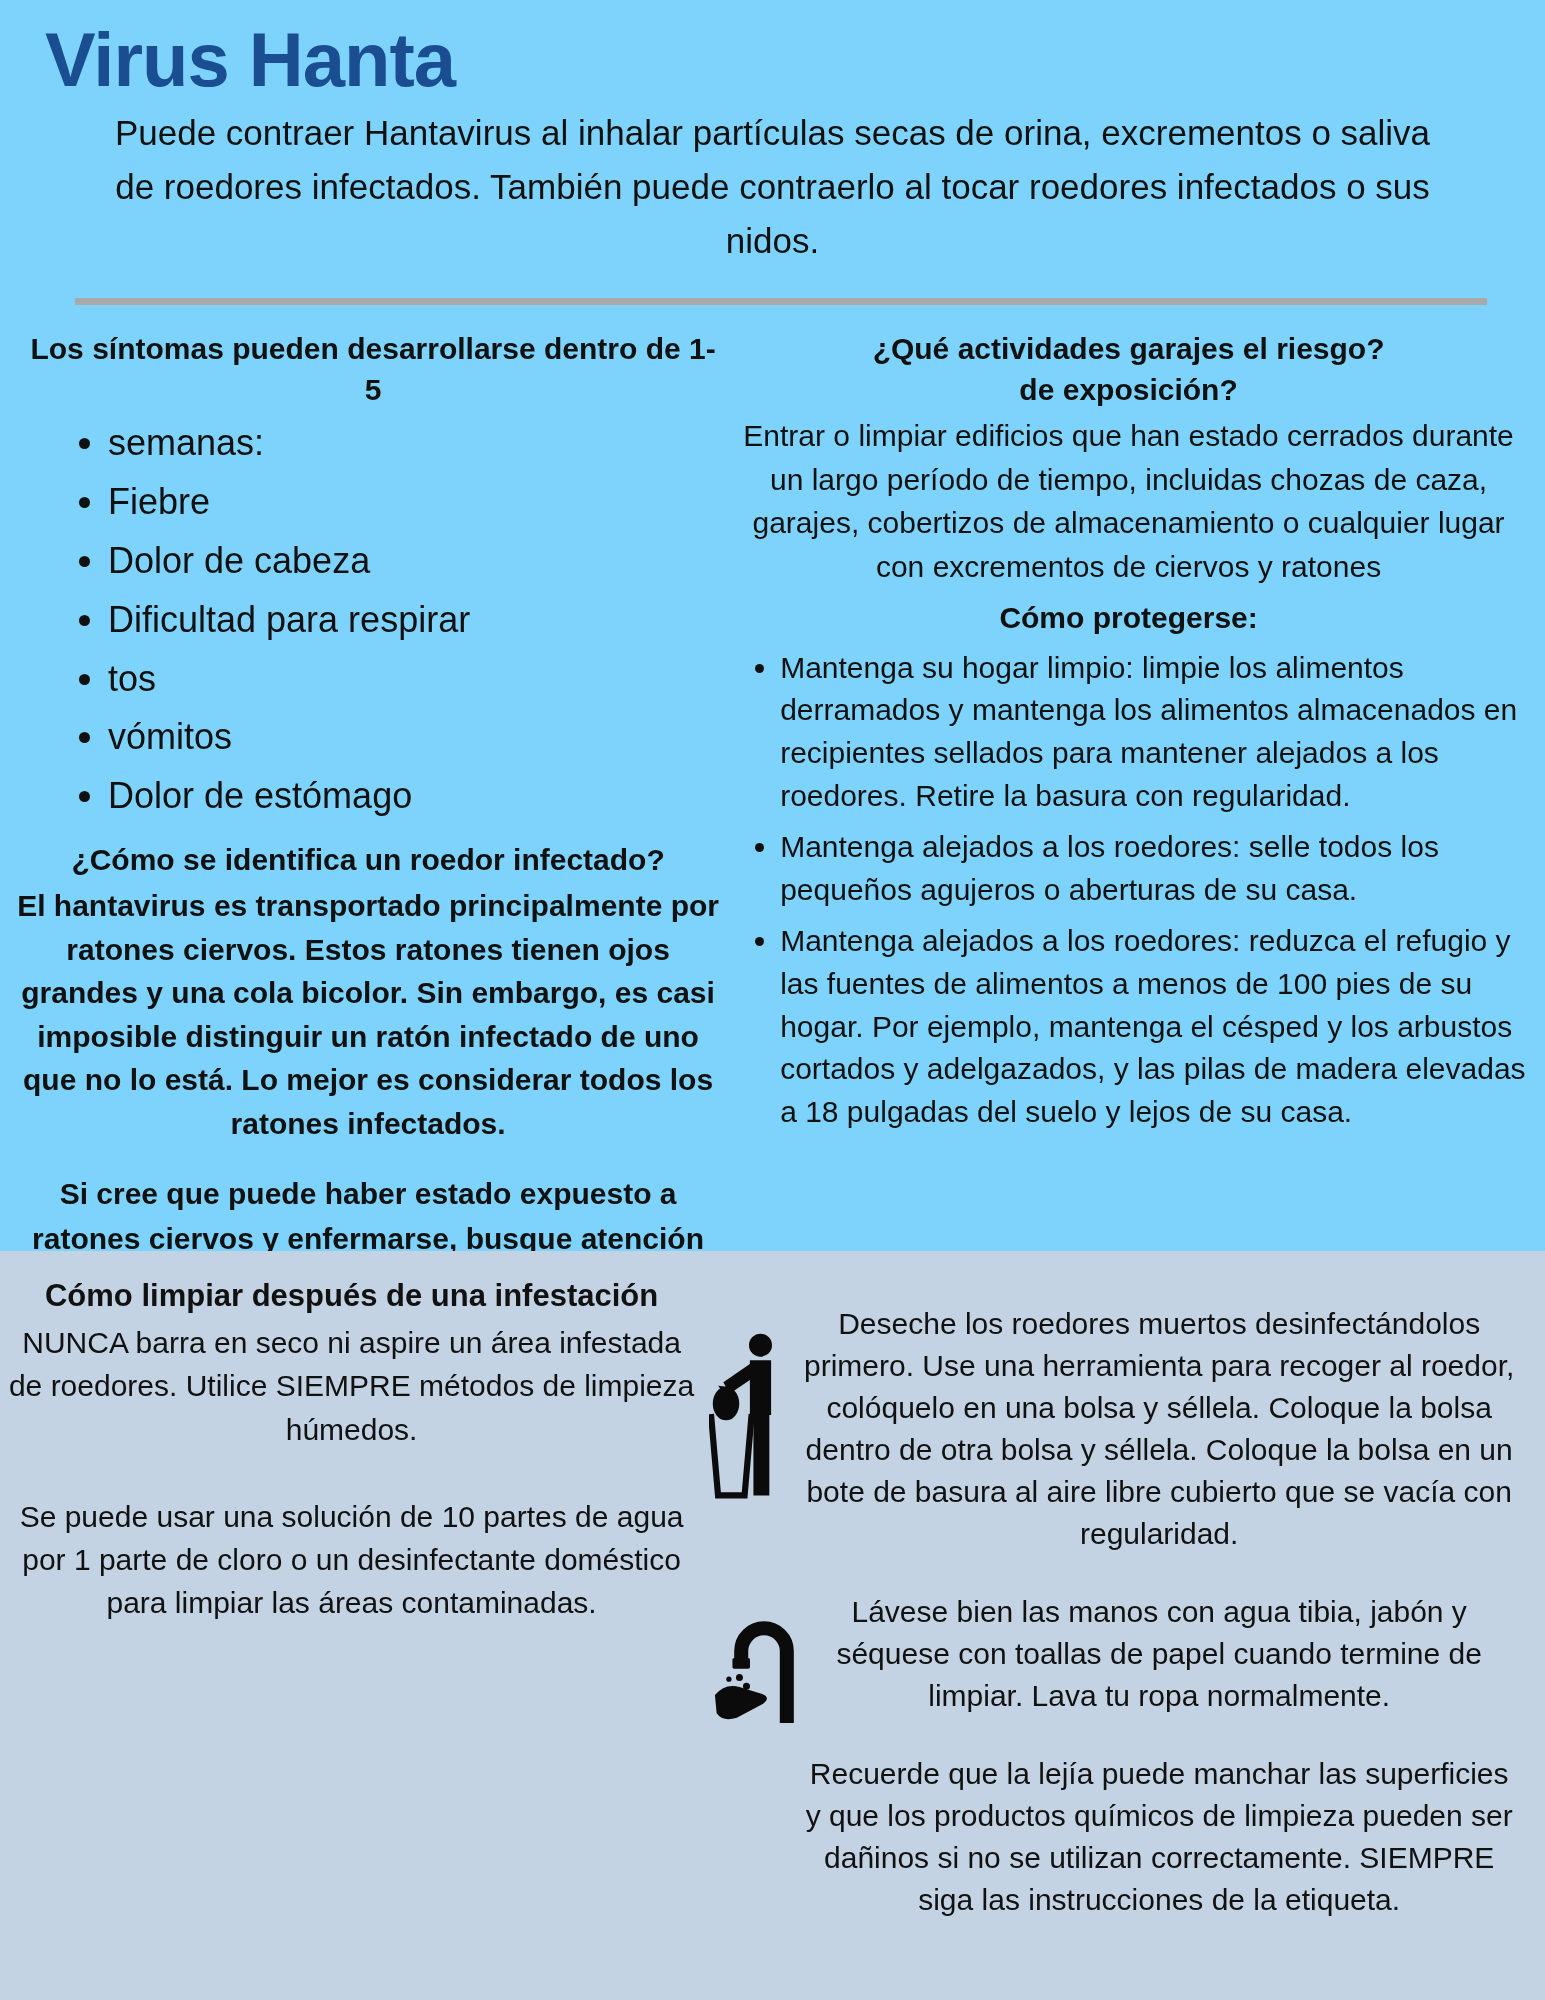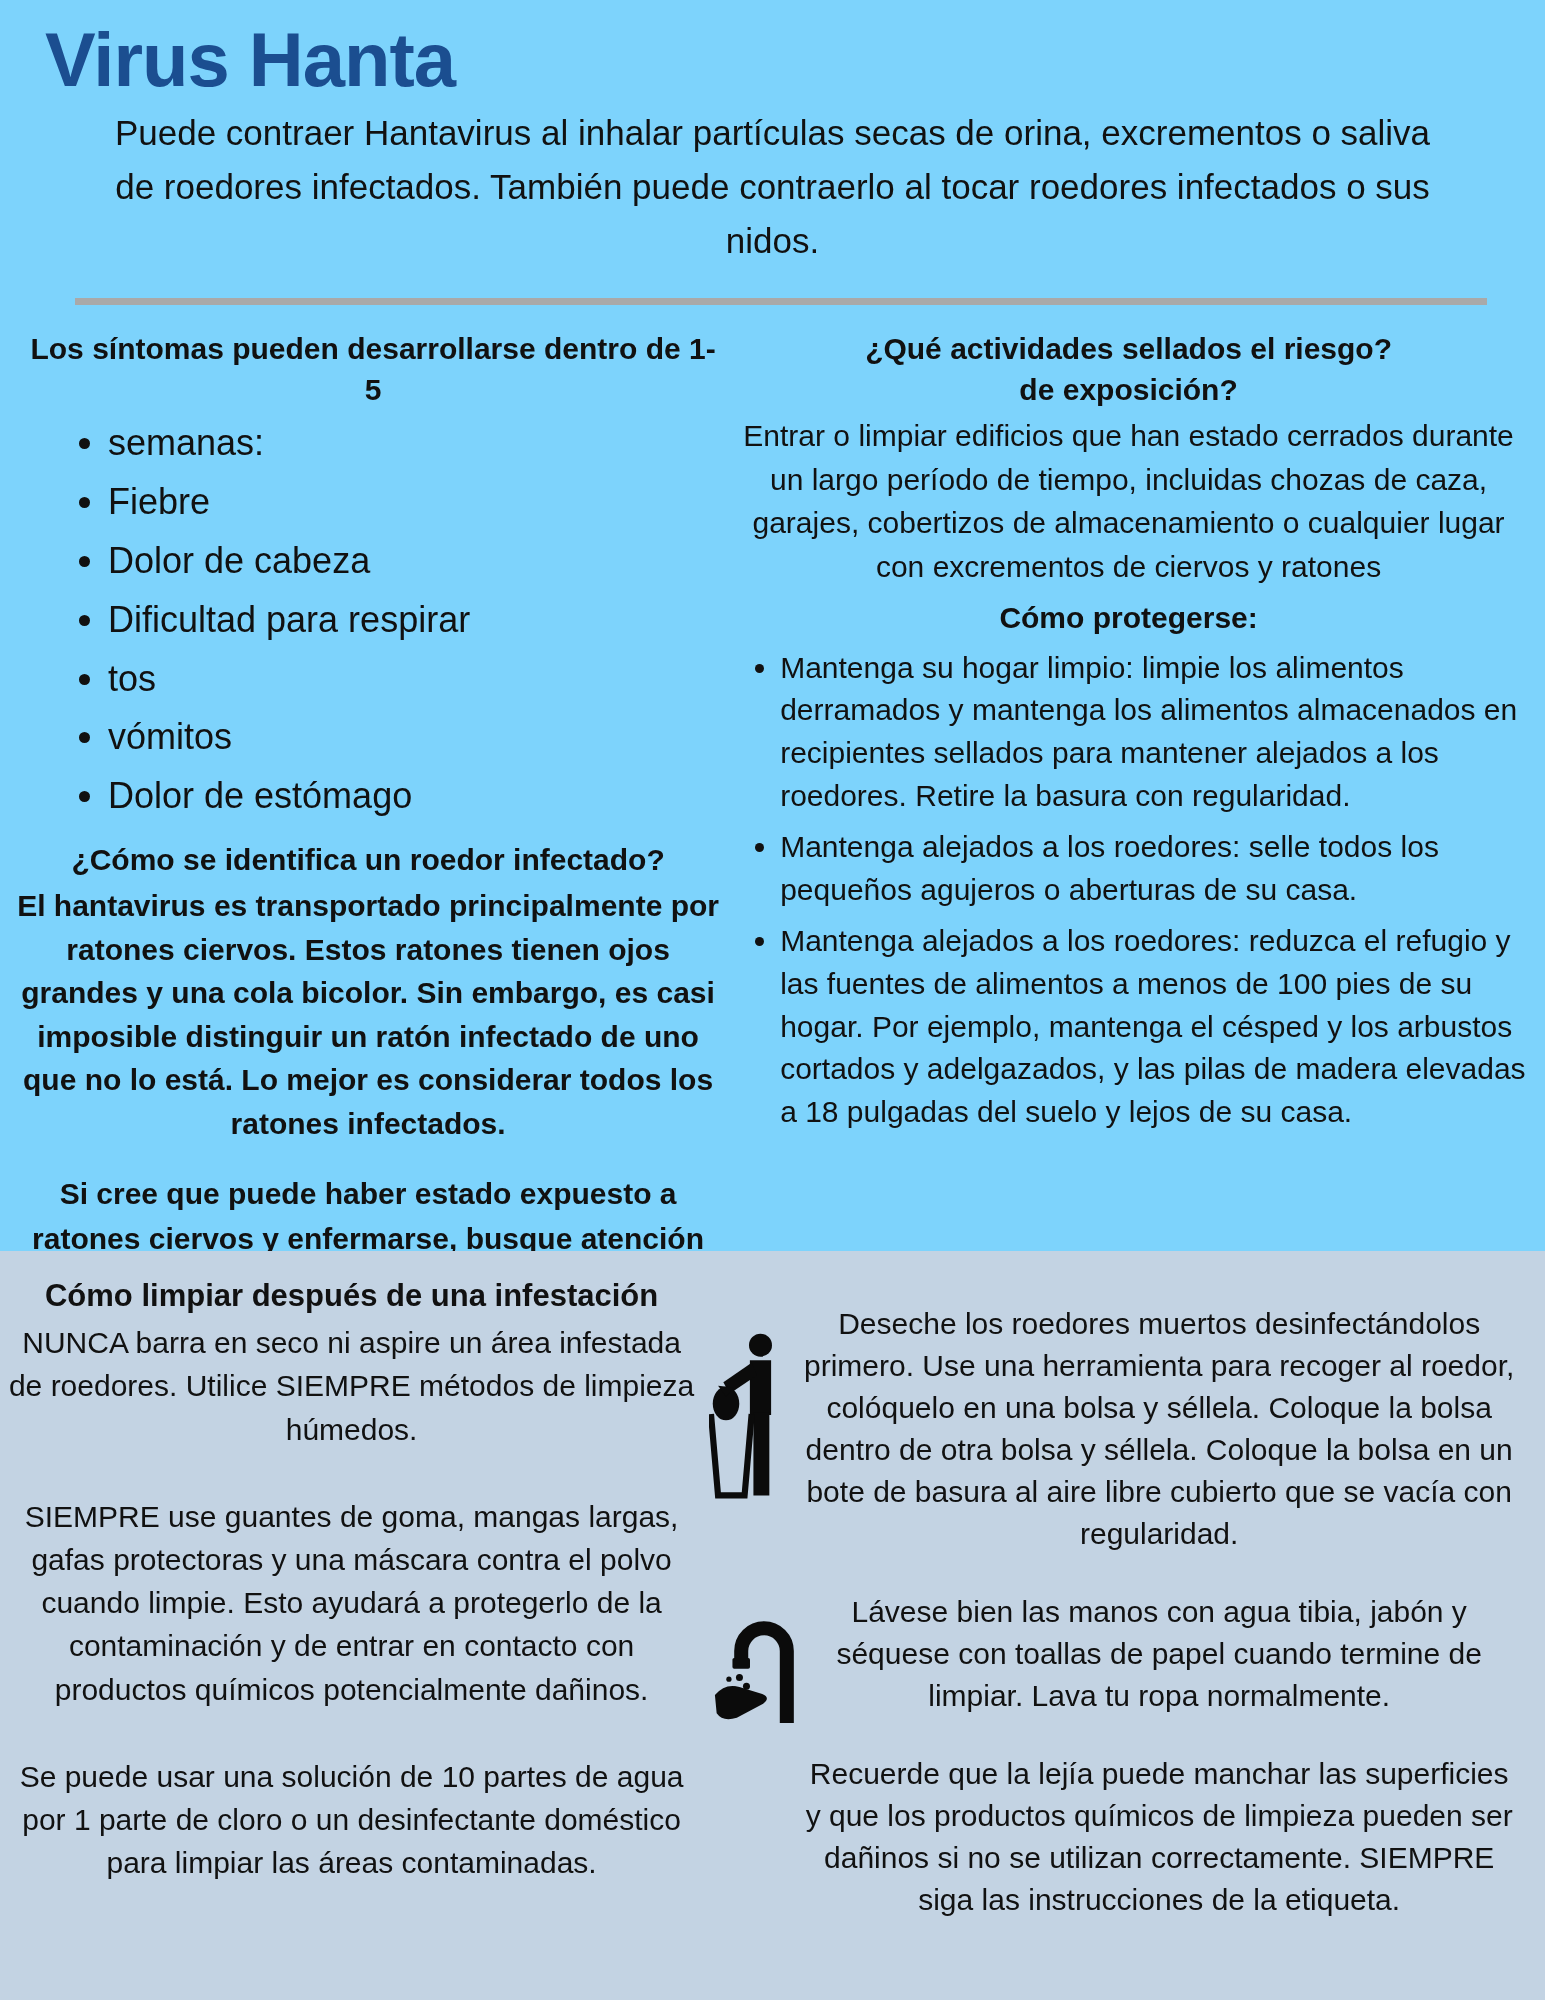--- a/index.html
+++ b/index.html
@@ -70,39 +70,38 @@
         <li>tos</li>
         <li>vómitos</li>
         <li>Dolor de estómago</li>
       </ul>
       <div class="h identify-heading">¿Cómo se identifica un roedor infectado?</div>
       <p class="identify-body">El hantavirus es transportado principalmente por ratones ciervos. Estos ratones tienen ojos grandes y una cola bicolor. Sin embargo, es casi imposible distinguir un ratón infectado de uno que no lo está. Lo mejor es considerar todos los ratones infectados.</p>
       <p class="warning">Si cree que puede haber estado expuesto a ratones ciervos y enfermarse, busque atención médica de inmediato. Asegúrese de informar a su proveedor de atención médica dónde ha estado y qué estaba haciendo.</p>
     </div>
 
     <div class="col-right">
-      <div class="h activities-heading">¿Qué actividades sellados el riesgo?</div>
+      <div class="h activities-heading">¿Qué actividades garajes el riesgo?</div>
       <div class="h activities-heading">de exposición?</div>
       <p class="activities-body">Entrar o limpiar edificios que han estado cerrados durante un largo período de tiempo, incluidas chozas de caza, garajes, cobertizos de almacenamiento o cualquier lugar con excrementos de ciervos y ratones</p>
       <div class="h protect-heading">Cómo protegerse:</div>
       <ul class="protect">
         <li>Mantenga su hogar limpio: limpie los alimentos derramados y mantenga los alimentos almacenados en recipientes sellados para mantener alejados a los roedores. Retire la basura con regularidad.</li>
         <li>Mantenga alejados a los roedores: selle todos los pequeños agujeros o aberturas de su casa.</li>
         <li>Mantenga alejados a los roedores: reduzca el refugio y las fuentes de alimentos a menos de 100 pies de su hogar. Por ejemplo, mantenga el césped y los arbustos cortados y adelgazados, y las pilas de madera elevadas a 18 pulgadas del suelo y lejos de su casa.</li>
       </ul>
     </div>
 
   </div>
 
   <div class="cleanup">
 
     <div class="cleanup-left">
       <div class="h cleanup-heading">Cómo limpiar después de una infestación</div>
       <p class="lead">NUNCA barra en seco ni aspire un área infestada de roedores. Utilice SIEMPRE métodos de limpieza húmedos.</p>
-      <p class="gap">SIEMPRE use guantes de goma, mangas largas, gafas protectoras y una máscara contra el polvo cuando limpie. Esto ayudará a protegerlo de la contaminación y de entrar en contacto con productos químicos potencialmente dañinos.</p>
       <p class="gap">Se puede usar una solución de 10 partes de agua por 1 parte de cloro o un desinfectante doméstico para limpiar las áreas contaminadas.</p>
     </div>
 
     <div class="cleanup-right">
 
       <div class="icon-abs icon-trash">
         <svg viewBox="0 0 90 190" width="80" height="168">
           <g fill="#0b0b0b">
             <circle cx="58" cy="16" r="13"></circle>
             <path d="M46 33 h24 v62 h-24 z"></path>

